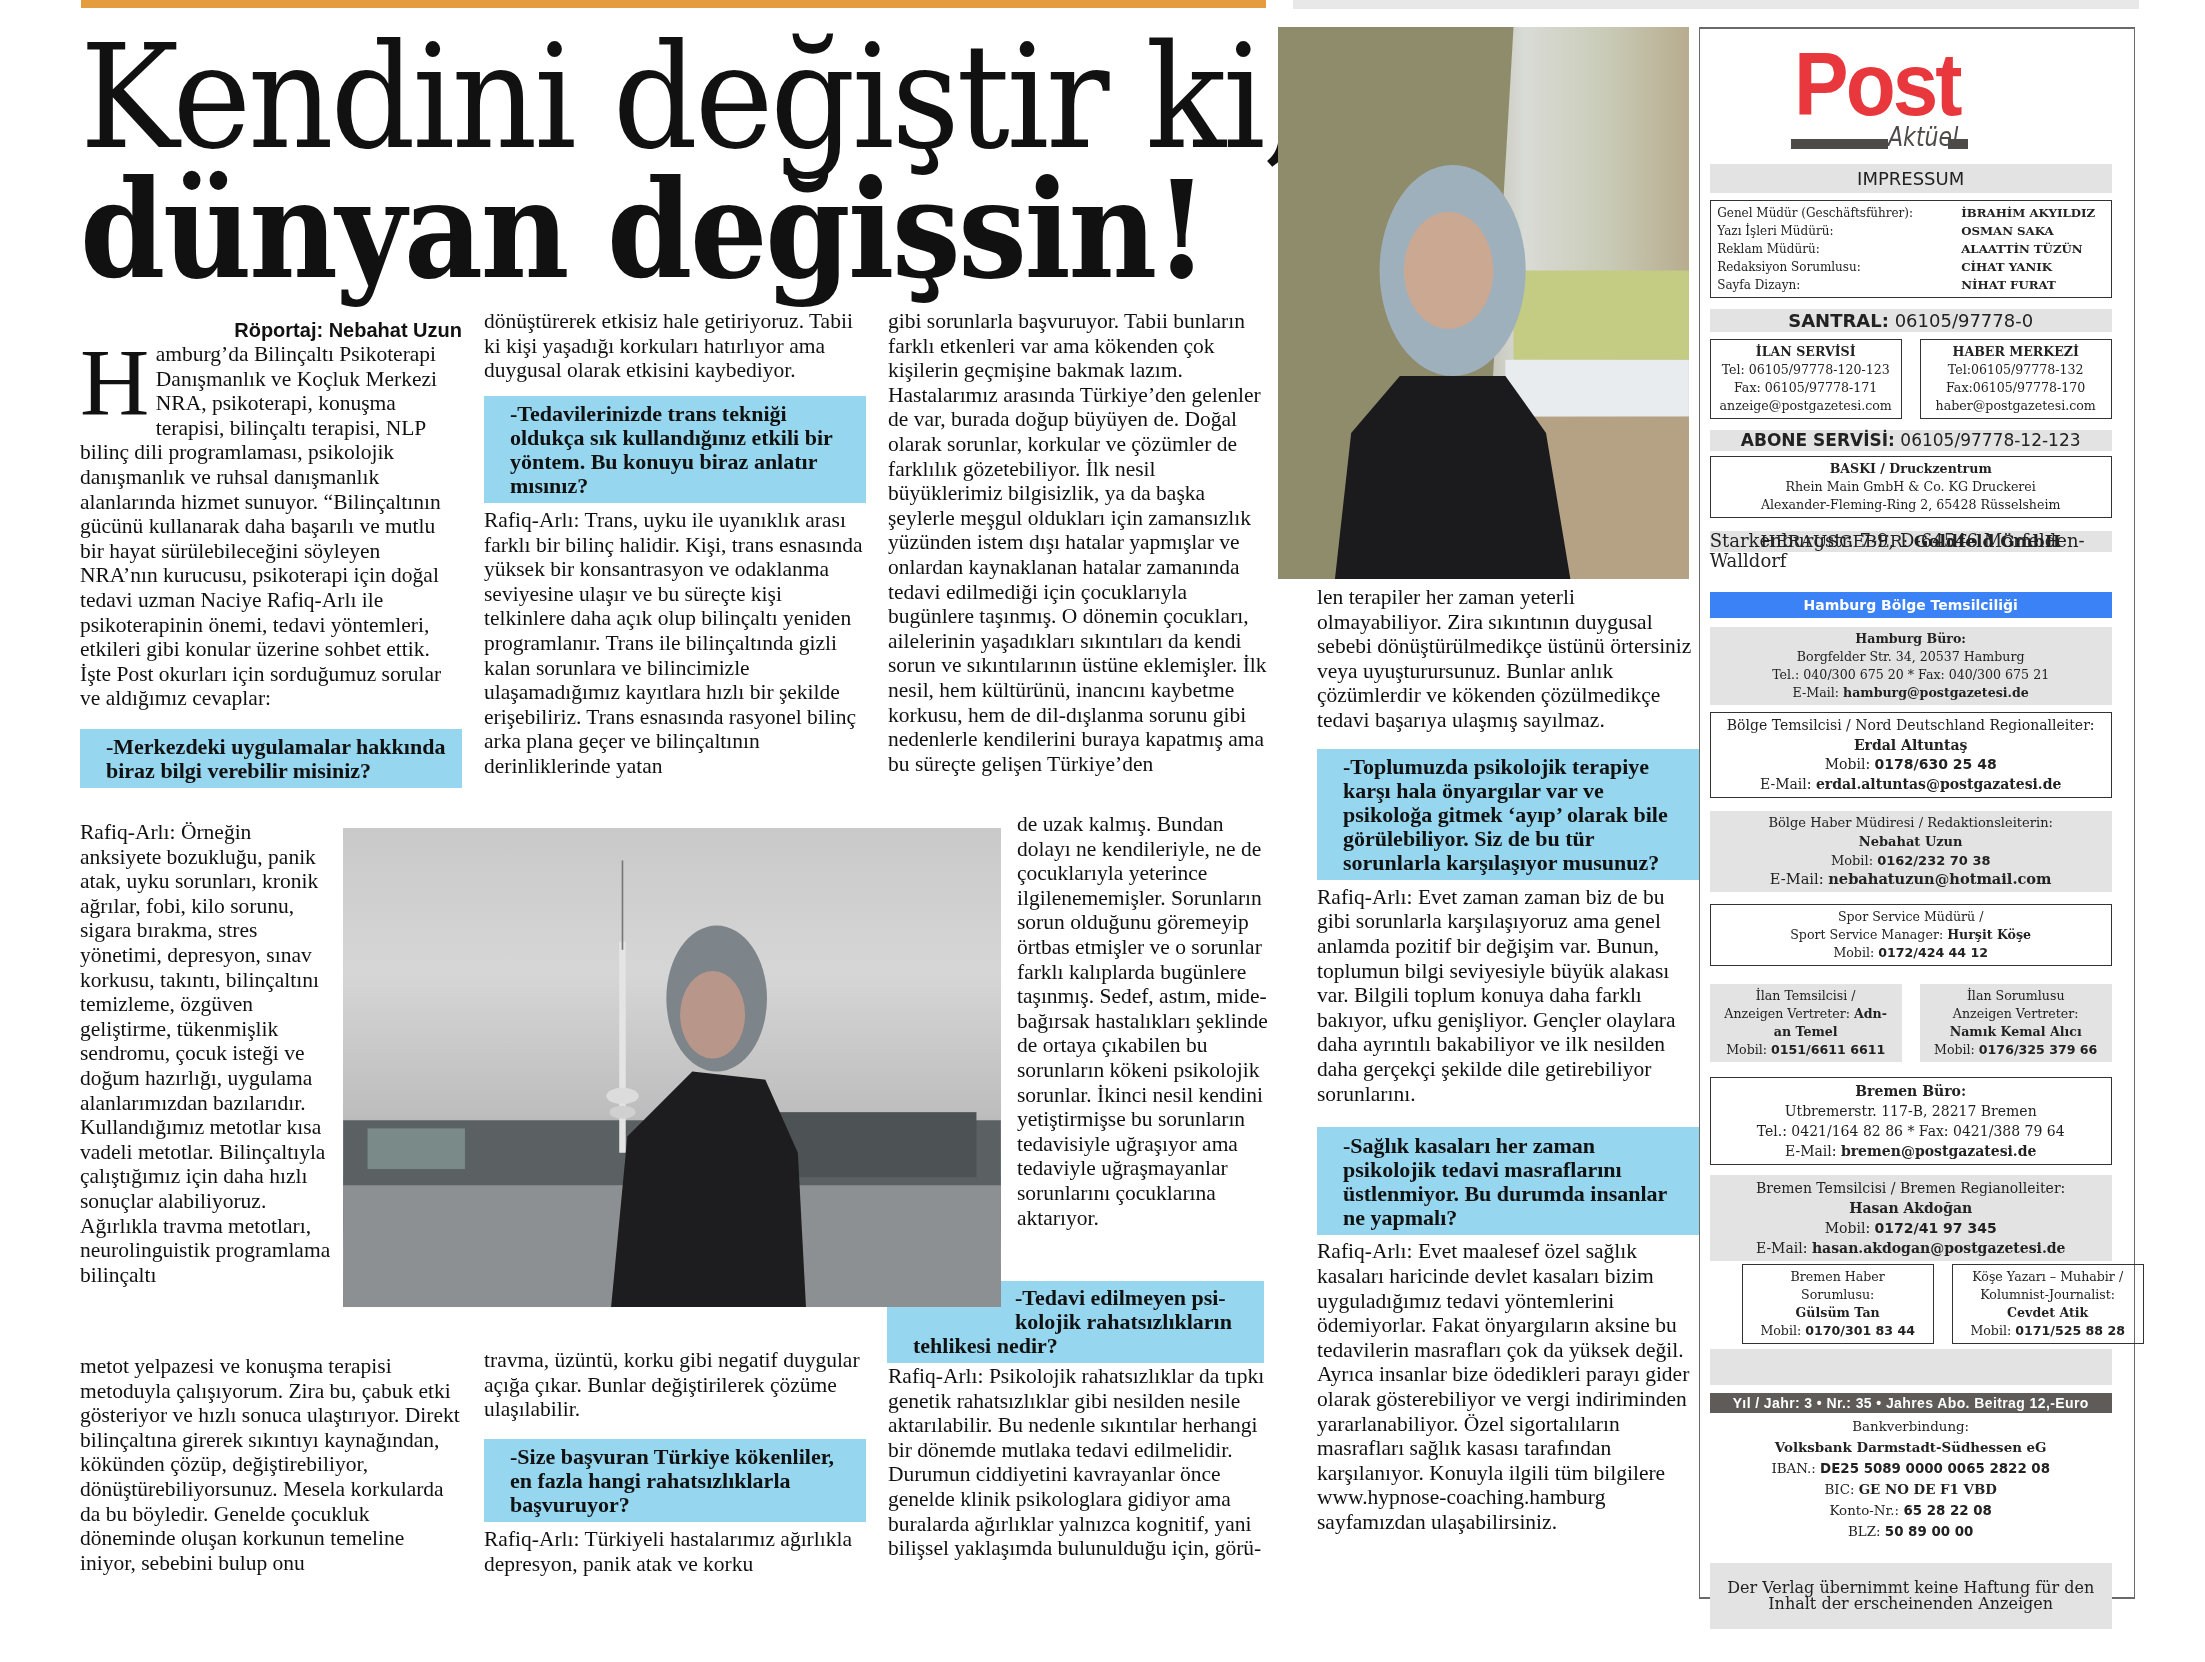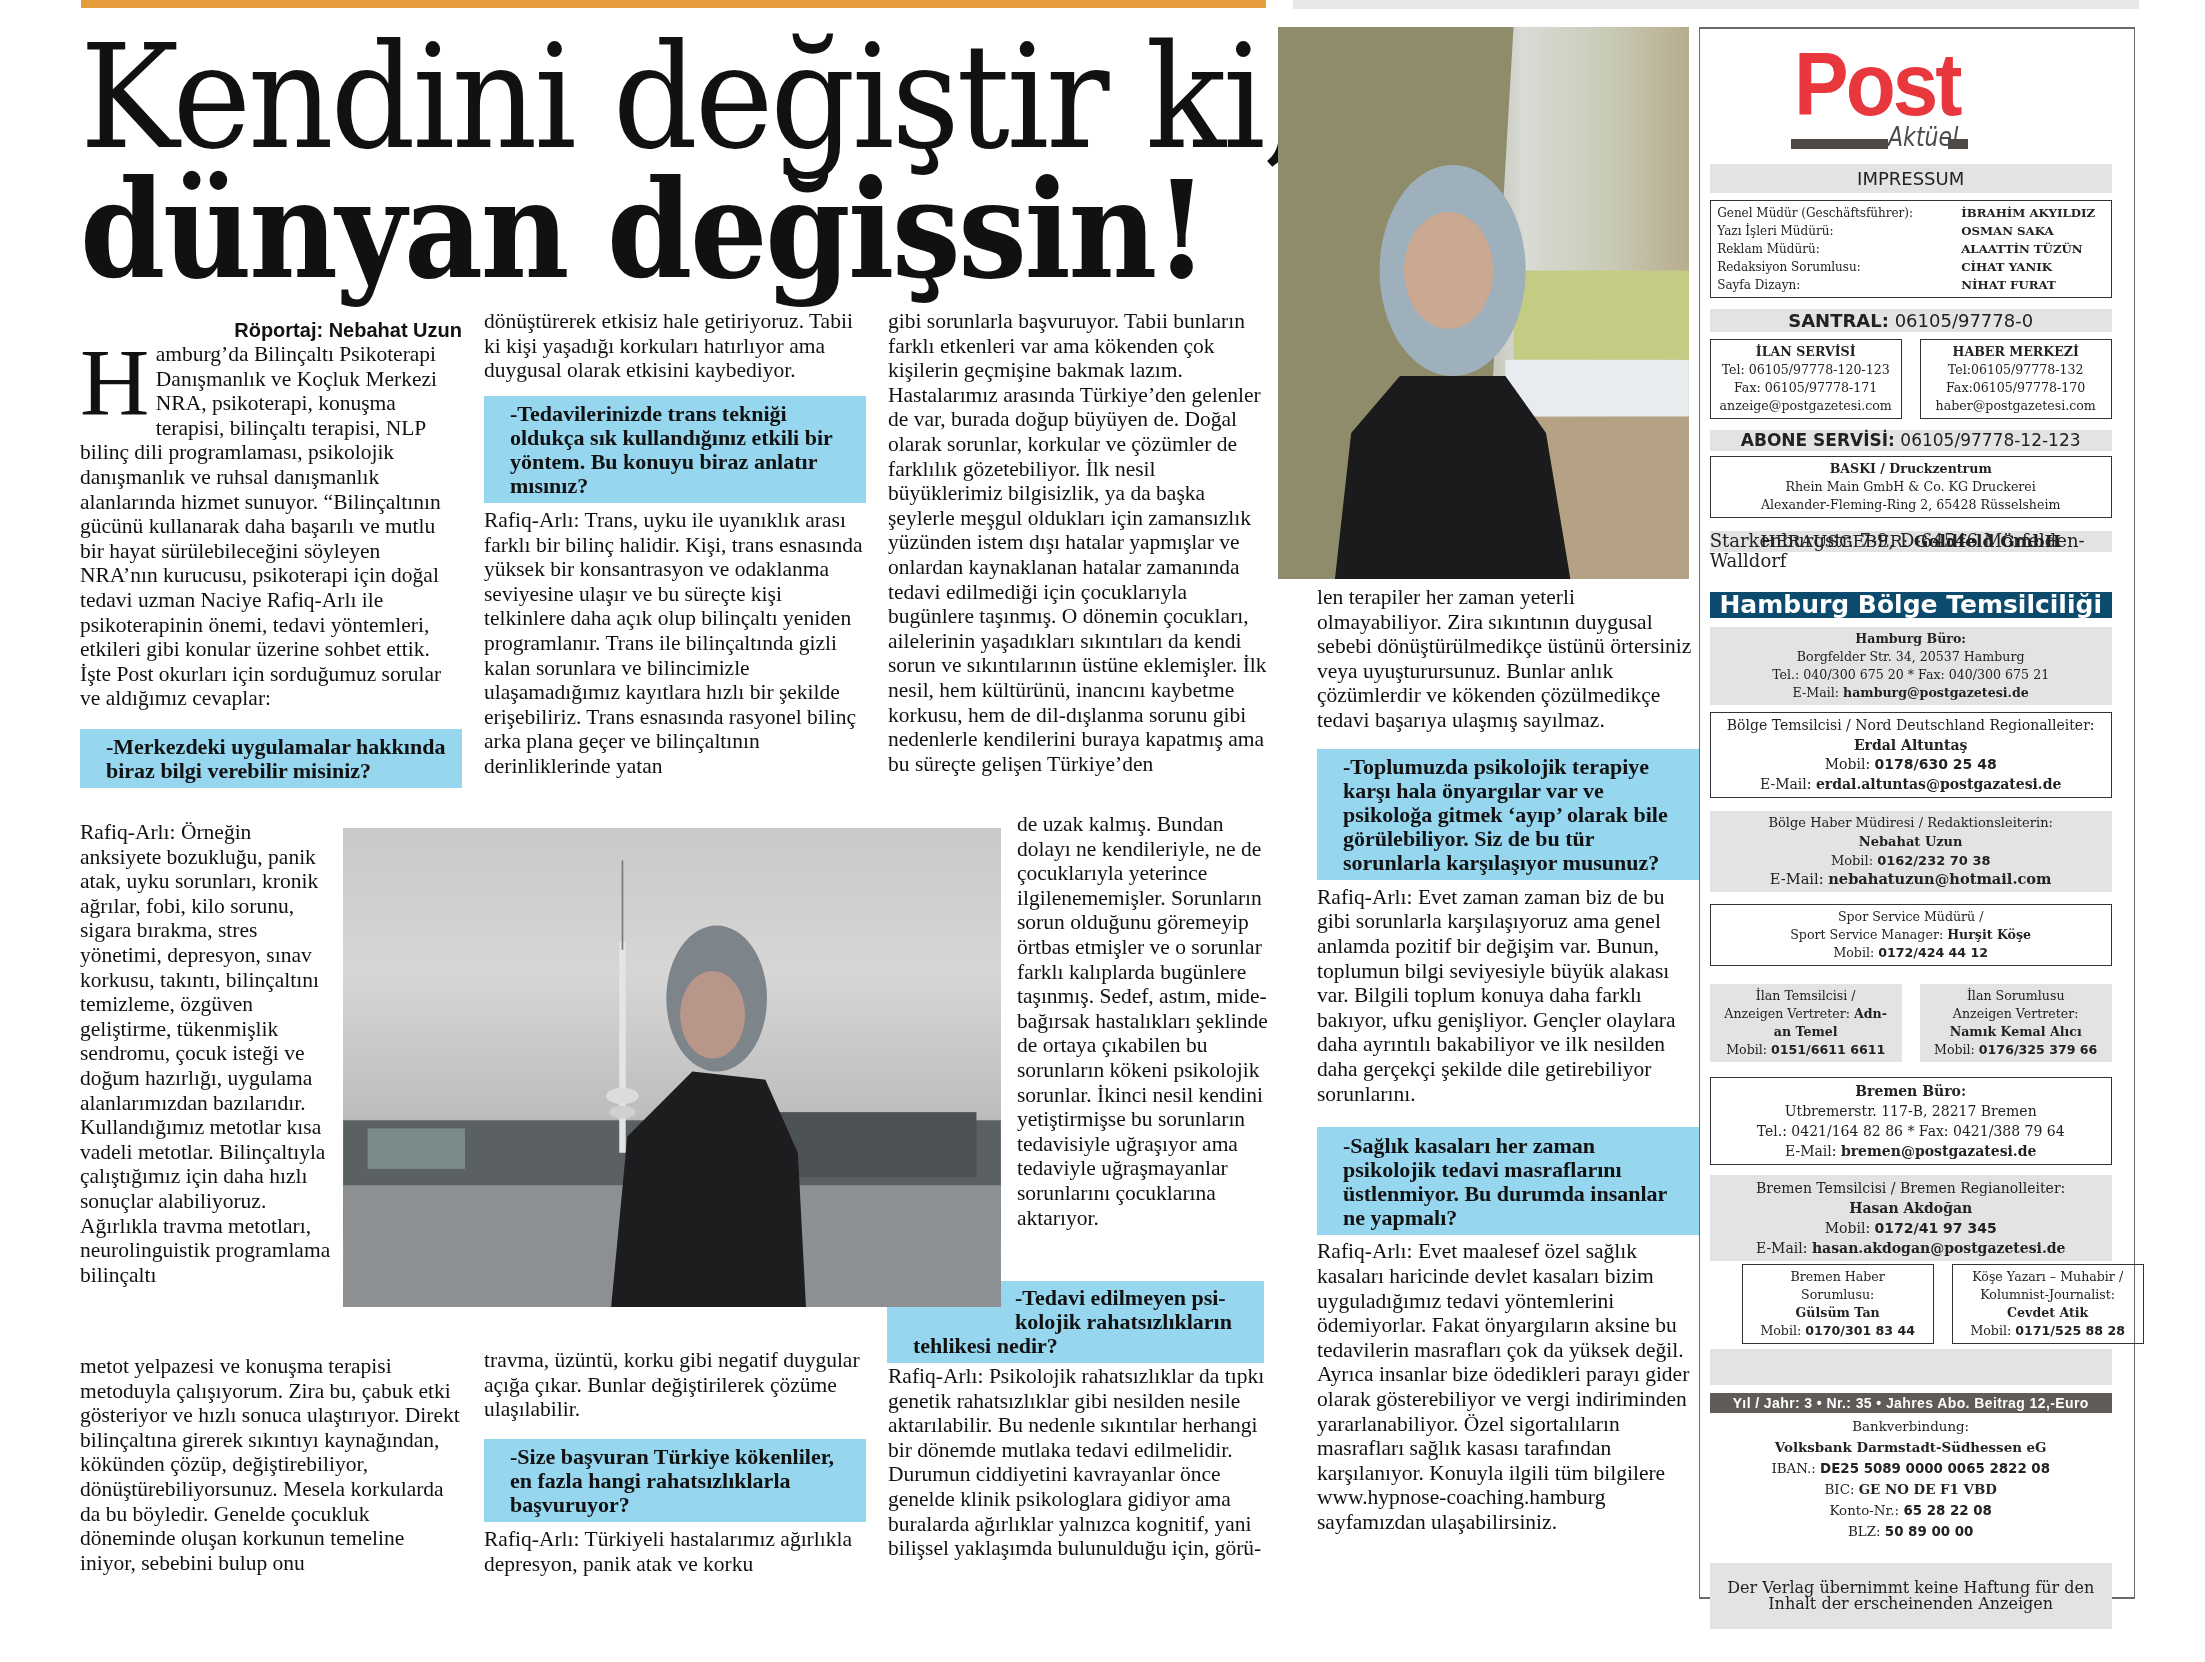--- a/index.html
+++ b/index.html
@@ -41,21 +41,21 @@
   .gray-head { background: #e3e3e3; text-align: center; font-family: "DejaVu Sans", sans-serif; }
   .bx { border: 1.2px solid #333; text-align: center; font-size: 12.6px; line-height: 18px; padding: 3.2px 2.4px; }
   .bx-g { background: #e3e3e3; text-align: center; font-size: 12.6px; line-height: 18px; padding: 3.2px 2.4px; }
   .b { font-weight: 700; }
   .mono { font-family: "DejaVu Sans", sans-serif; }
   .two { display: flex; justify-content: space-between; }
   .two > div { width: 192px; }
   .staff-row { display: flex; font-size: 12px; line-height: 18px; }
   .staff-row .lbl { width: 244px; }
   .staff-row .val { font-weight: 700; font-size: 11.8px; }
-  .black-head { background: #0c4a6e; color: #fff; text-align: center; font-family: "DejaVu Sans", sans-serif; font-weight: 700; font-size: 25px; line-height: 26px; }
+  .black-head { background: #3b82f6; color: #fff; text-align: center; font-family: "DejaVu Sans", sans-serif; font-weight: 700; font-size: 14px; line-height: 26px; }
   .dark-head { background: #5f5b58; color: #fff; text-align: center; font-family: "Liberation Sans", sans-serif; font-weight: 700; font-size: 14px; line-height: 20px; letter-spacing: 0.4px; }
 </style>
 </head>
 <body>
 
 <div class="abs orange-bar"></div>
 <div class="abs gray-bar"></div>
 
 <h1 class="abs headline-1">Kendini değiştir ki,</h1>
 <h1 class="abs headline-2">dünyan değişsin!</h1>

